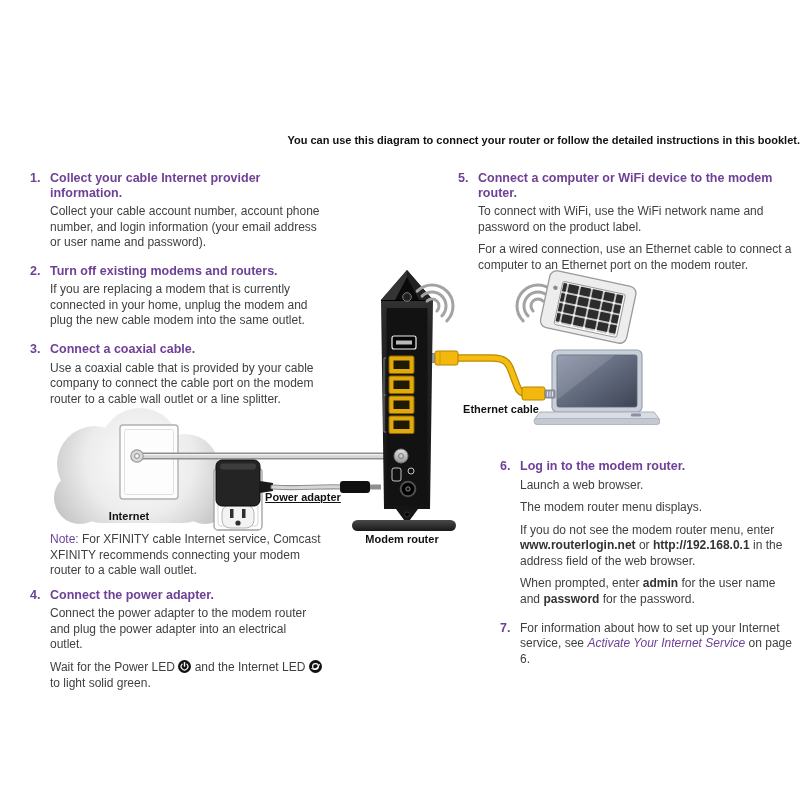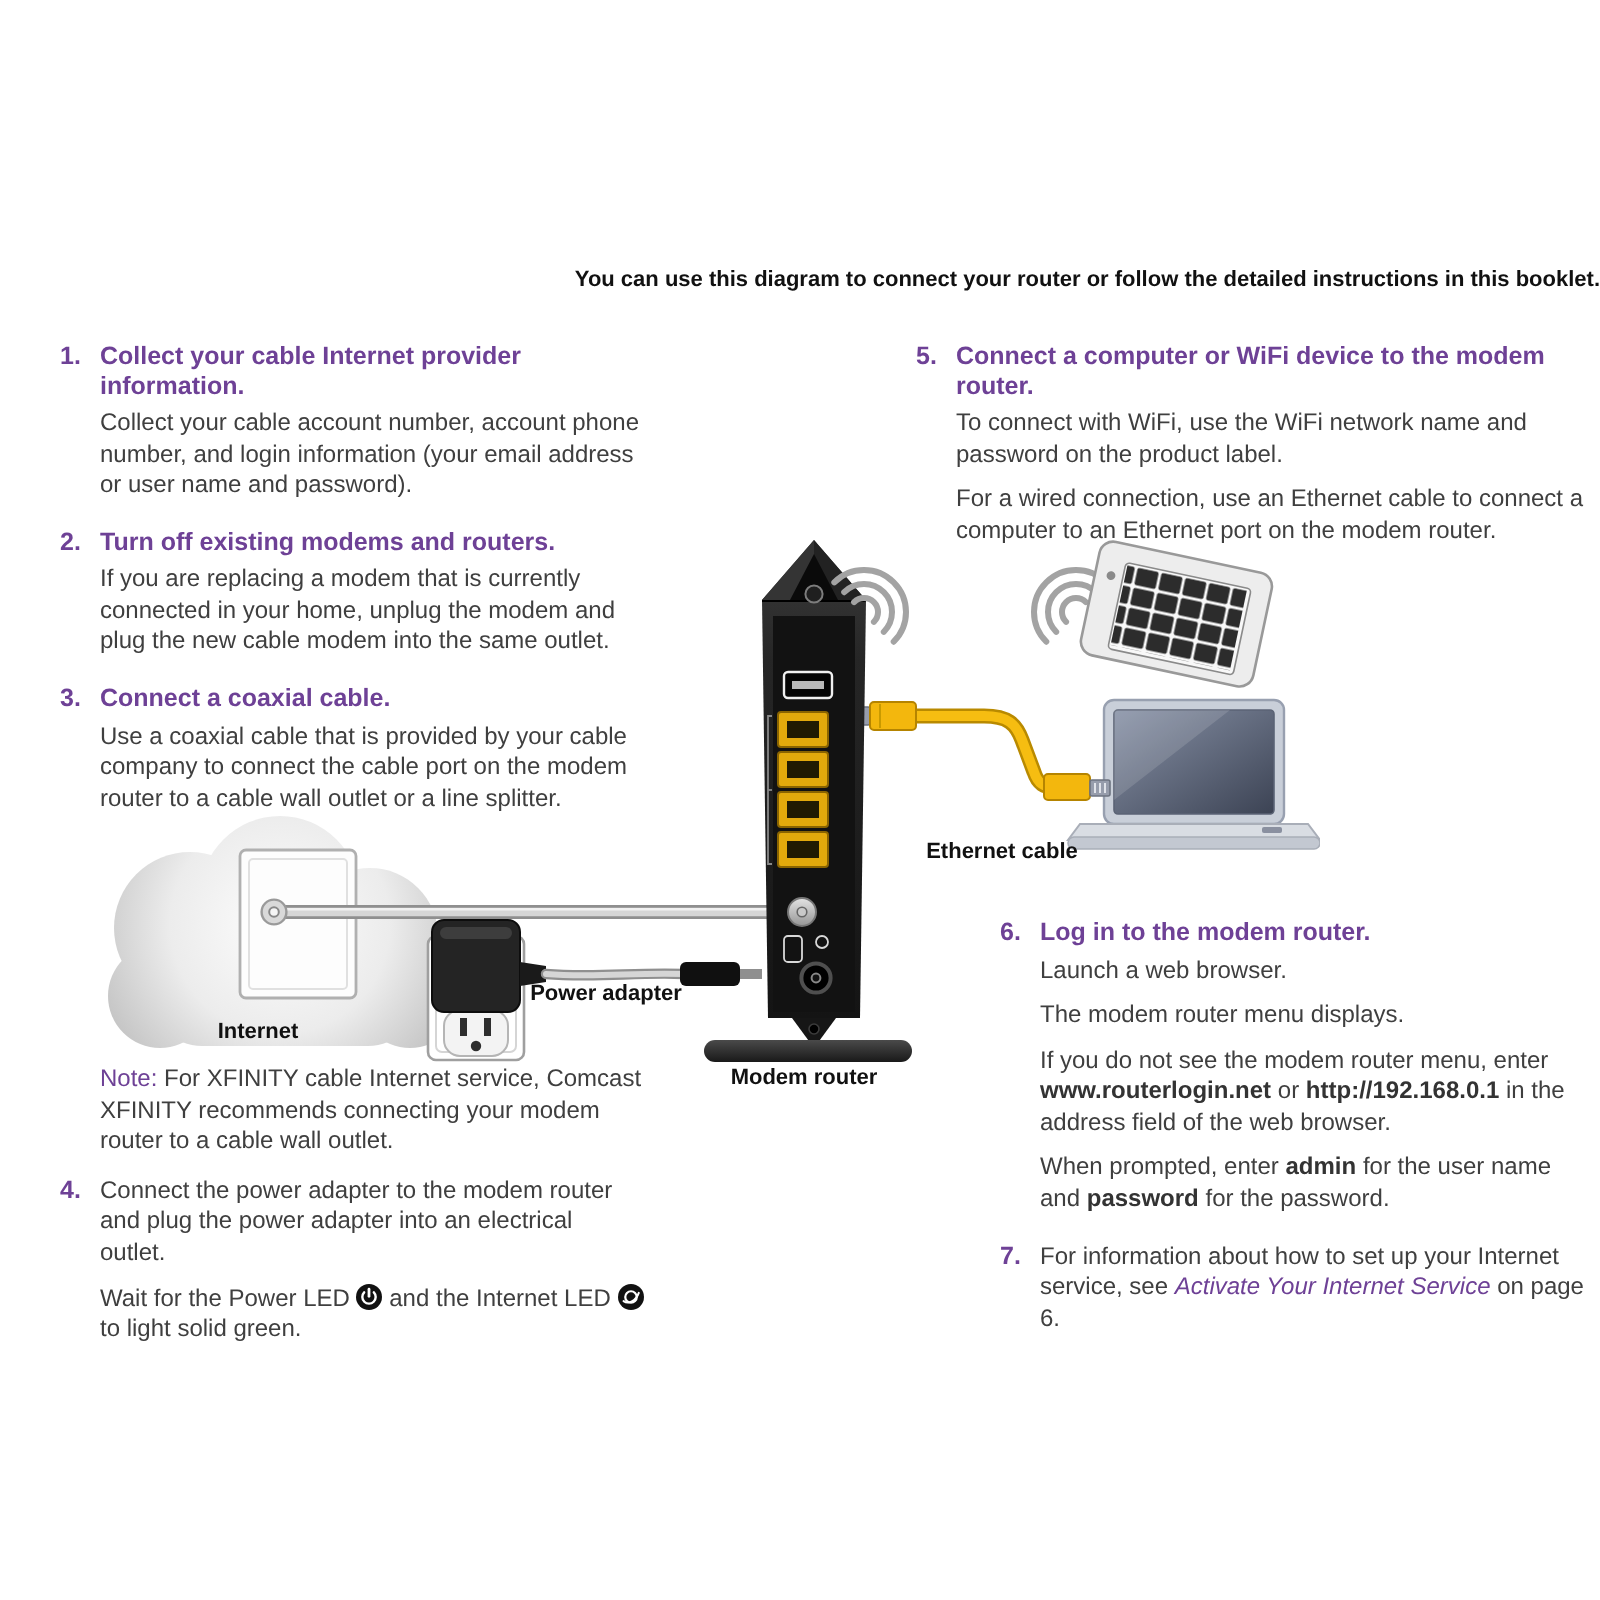--- a/index.html
+++ b/index.html
@@ -196,23 +196,23 @@
 
   <g transform="translate(548,46) rotate(12)">
     <rect x="-44" y="-30" width="88" height="58" rx="7" fill="#ededed" stroke="#999" stroke-width="1.3"></rect>
     <circle cx="-36" cy="-13" r="2.2" fill="#8a8a8a"></circle>
     <rect x="-30" y="-21" width="64" height="44" rx="2" fill="#f8f8f8" stroke="#8a8a8a" stroke-width="0.8"></rect>
     <rect x="-29" y="-20" width="61" height="41" fill="url(#keys)"></rect>
   </g>
 </svg>
 
 <div class="dlabel" style="left:86px;top:510px;width:86px;">Internet</div>
-<div class="dlabel" style="left:252px;top:491px;width:102px;">Power adapter</div>
+<div class="dlabel" style="left:252px;top:491px;width:102px;text-decoration:underline;">Power adapter</div>
 <div class="dlabel" style="left:350px;top:533px;width:104px;">Modem router</div>
-<div class="dlabel" style="left:446px;top:420px;width:110px;">Ethernet cable</div>
+<div class="dlabel" style="left:446px;top:403px;width:110px;">Ethernet cable</div>
 
 <div class="abs" style="left:30px;top:171px;width:292px;">
 
   <div class="step">
     <div class="num">1.</div>
     <div class="stxt">
       <div class="shead">Collect your cable Internet provider information.</div>
       <p class="p">Collect your cable account number, account phone number, and login information (your email address or user name and password).</p>
     </div>
   </div>
@@ -237,20 +237,21 @@
 <div class="abs" style="left:30px;top:532px;width:292px;">
 
   <p class="note">
     <span class="note-label">Note:</span>
     <span>For XFINITY cable Internet service, Comcast XFINITY recommends connecting your modem router to a cable wall outlet.</span>
   </p>
 
   <div class="step">
     <div class="num">4.</div>
     <div class="stxt">
+      <div class="shead">Connect the power adapter.</div>
       <p class="p">Connect the power adapter to the modem router and plug the power adapter into an electrical outlet.</p>
       <p class="p">
         <span>Wait for the Power LED</span>
         <svg class="led" viewBox="0 0 14 14">
           <circle cx="7" cy="7" r="7" fill="#111"></circle>
           <path d="M7 2.8 V6.6" stroke="#fff" stroke-width="1.5" stroke-linecap="round"></path>
           <path d="M4.4 4.5 a3.6 3.6 0 1 0 5.2 0" stroke="#fff" stroke-width="1.3" fill="none" stroke-linecap="round"></path>
         </svg>
         <span>and the Internet LED</span>
         <svg class="led" viewBox="0 0 14 14">

